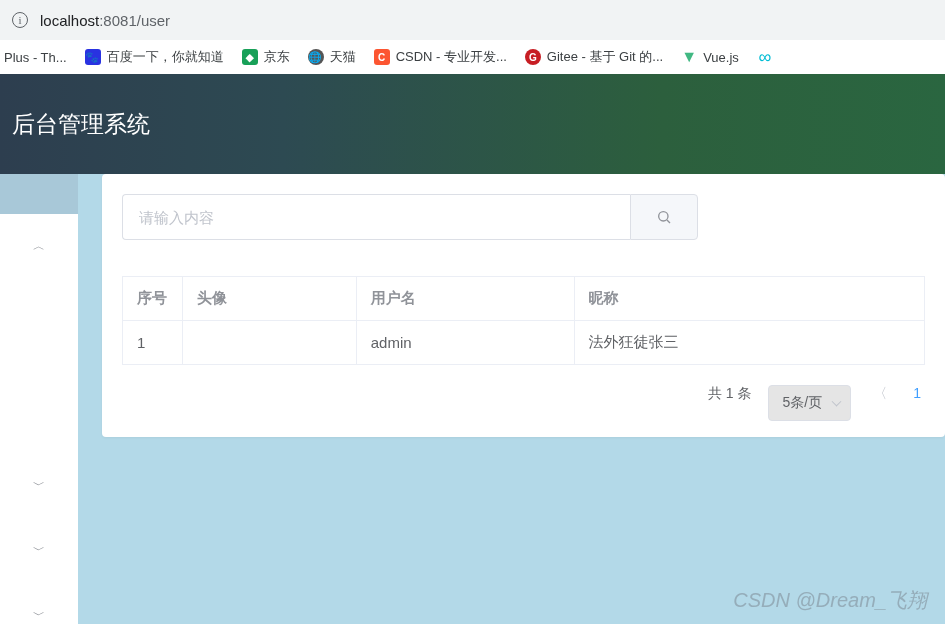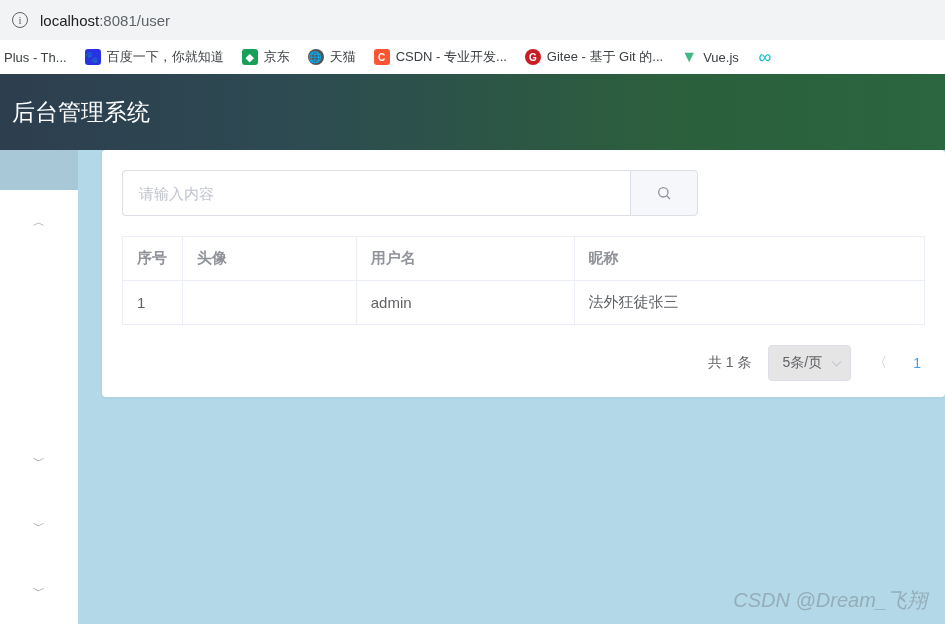--- a/index.html
+++ b/index.html
@@ -14,51 +14,51 @@
     .bm { display: flex; align-items: center; gap: 6px; font-size: 13px; color: #3c4043; cursor: pointer; white-space: nowrap; }
     .bm-icon { width: 16px; height: 16px; display: flex; align-items: center; justify-content: center; border-radius: 3px; font-size: 11px; color: #fff; }
     .ic-baidu { background: #2932e1; }
     .ic-jd { background: #18a058; }
     .ic-tmall { background: #555; border-radius: 50%; }
     .ic-csdn { background: #fc5531; font-size: 10px; font-weight: bold; }
     .ic-gitee { background: #c71d23; border-radius: 50%; font-size: 10px; font-weight: bold; }
     .ic-vue { color: #41b883; font-size: 16px; background: none; }
     .ic-inf { color: #00bcd4; font-size: 18px; background: none; }
     
-    .header { height: 76px; background: linear-gradient(90deg, #2d3e4f 0%, #2d4a52 30%, #2c5f3d 70%, #2a6640 100%); display: flex; align-items: center; padding: 0 12px; }
+    .header { height: 100px; background: linear-gradient(90deg, #2d3e4f 0%, #2d4a52 30%, #2c5f3d 70%, #2a6640 100%); display: flex; align-items: center; padding: 0 12px; }
     .header-title { color: #fff; font-size: 23px; font-weight: 400; }
     
     .main-area { display: flex; height: calc(100vh - 150px); }
     
     .sidebar { width: 78px; background: #fff; display: flex; flex-direction: column; }
     .side-strip { height: 40px; background: #a8c8d8; }
     .side-item { height: 65px; display: flex; align-items: center; justify-content: center; cursor: pointer; }
     .side-chev { color: #909399; font-size: 12px; }
     
     .content { flex: 1; background: #b3d9e8; padding: 0; overflow: hidden; }
     .breadcrumb { padding: 14px 24px; font-size: 14px; display: flex; align-items: center; gap: 10px; }
     .bc-item { color: #606266; }
     .bc-item.active { color: #303133; font-weight: 600; }
     .bc-sep { color: #c0c4cc; font-size: 12px; }
     
     .card { background: #fff; margin: 0 0 0 24px; padding: 20px 20px 16px; border-radius: 4px; box-shadow: 0 1px 3px rgba(0,0,0,0.05); }
     
-    .search-row { display: flex; margin-bottom: 20px; }
+    .search-row { display: flex; margin-bottom: 36px; }
     .search-input { width: 508px; height: 46px; border: 1px solid #dcdfe6; border-right: none; border-radius: 4px 0 0 4px; padding: 0 16px; font-size: 15px; outline: none; color: #606266; }
     .search-input::placeholder { color: #c0c4cc; }
     .search-btn { width: 68px; height: 46px; background: #f5f7fa; border: 1px solid #dcdfe6; border-radius: 0 4px 4px 0; cursor: pointer; display: flex; align-items: center; justify-content: center; color: #909399; }
     .search-btn svg { width: 16px; height: 16px; }
     
     .table { width: 100%; border-collapse: collapse; }
     .table th, .table td { border: 1px solid #ebeef5; padding: 12px 14px; text-align: left; font-size: 15px; }
     .table th { background: #fff; color: #909399; font-weight: 600; }
     .table th:first-child { width: 60px; }
     .table td { color: #606266; }
     
-    .pager { display: flex; justify-content: flex-end; align-items: center; margin-top: 20px; gap: 16px; font-size: 14px; color: #606266; }
+    .pager { display: flex; justify-content: flex-end; margin-top: 20px; gap: 16px; font-size: 14px; color: #606266; }
     .pg-select { border: 1px solid #dcdfe6; border-radius: 4px; padding: 8px 28px 8px 14px; font-size: 14px; position: relative; cursor: pointer; background: #e5e5e5; }
     .pg-select::after { content: ''; position: absolute; right: 10px; top: 50%; width: 6px; height: 6px; border-right: 1px solid #c0c4cc; border-bottom: 1px solid #c0c4cc; transform: translateY(-70%) rotate(45deg); }
     .pg-arrow { color: #c0c4cc; cursor: pointer; padding: 0 6px; font-size: 14px; }
     .pg-num { color: #409eff; font-weight: 500; padding: 0 4px; cursor: pointer; }
     
     .watermark { position: fixed; bottom: 10px; right: 18px; color: rgba(120,130,140,0.5); font-size: 20px; font-style: italic; pointer-events: none; }
   </style>
 </head>
 <body>
 

